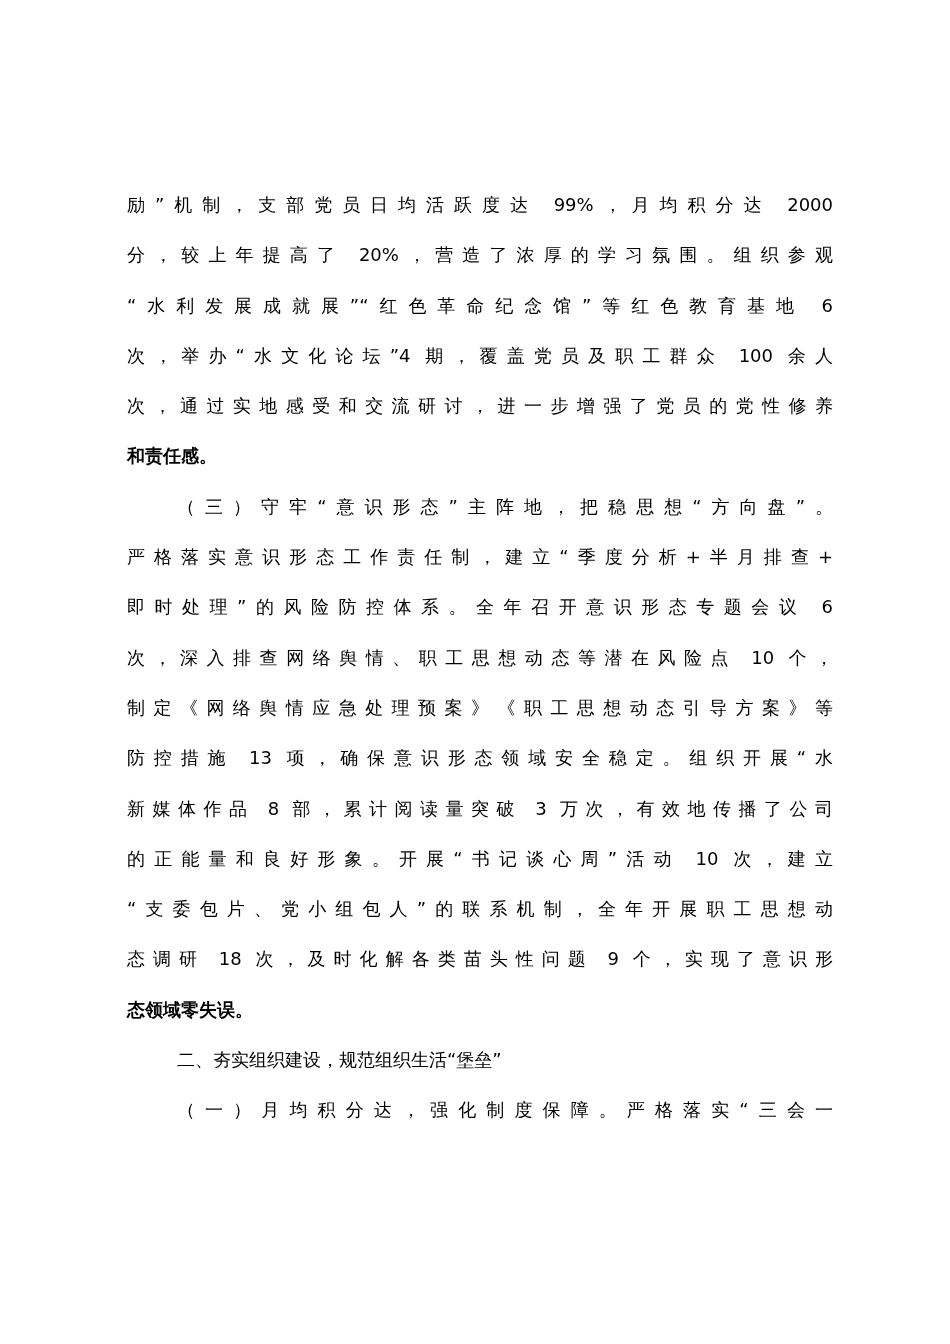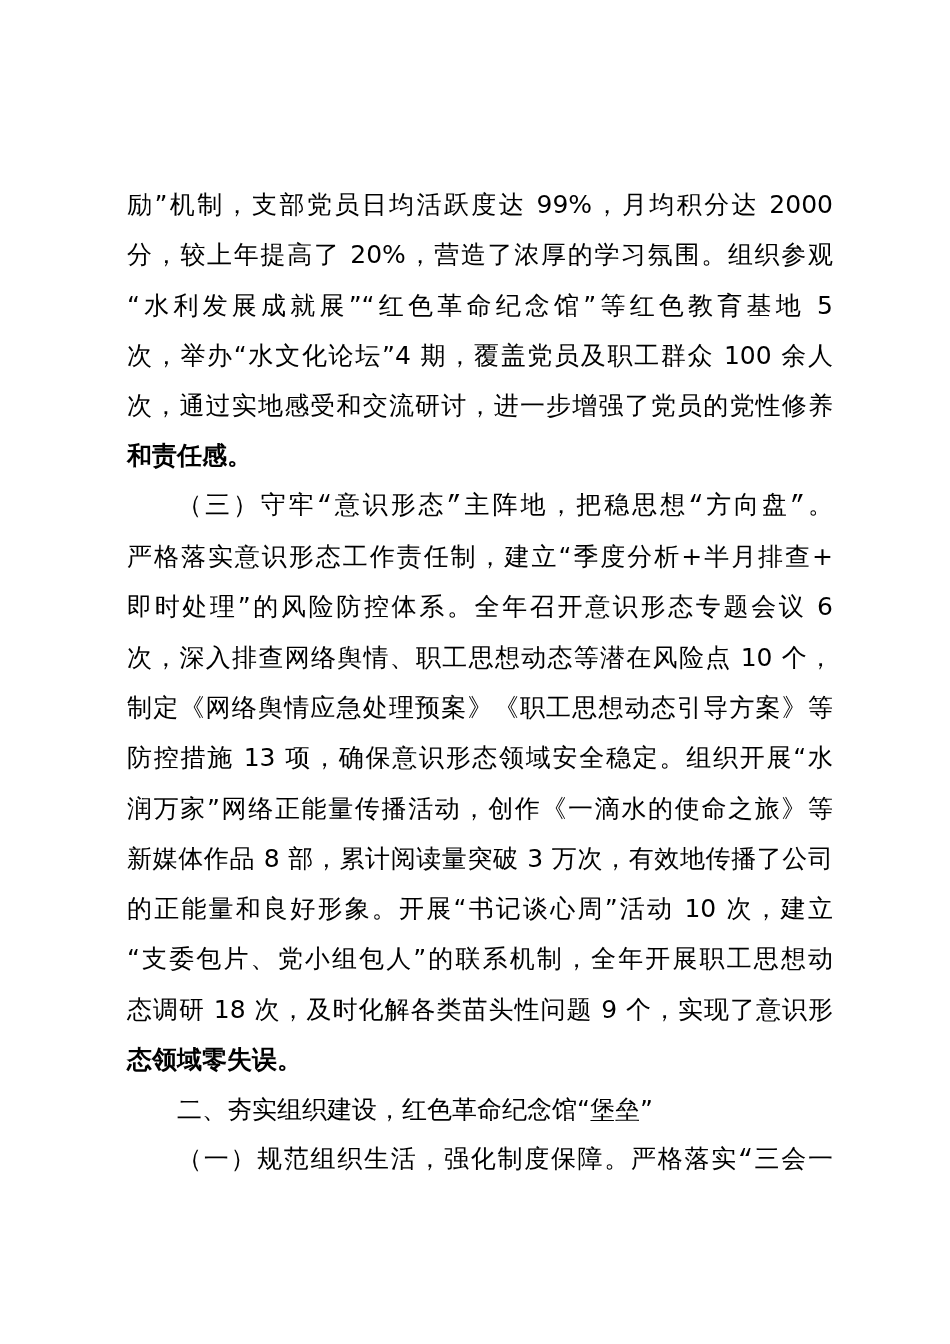--- a/index.html
+++ b/index.html
@@ -1,48 +1,47 @@
 <!DOCTYPE html>
 <html><head>
 <meta charset="utf-8">
 <style>
   html, body { margin: 0; padding: 0; background: #ffffff; }
   body { width: 950px; height: 1344px; position: relative; overflow: hidden; }
   .page { position: absolute; left: 127px; top: 180px; width: 706px; }
   .line {
     font-family: "DejaVu Sans", sans-serif;
-    font-size: 25px;
+    font-size: 18px;
     color: #000000;
     height: 50.3px;
     line-height: 50.3px;
     white-space: nowrap;
     text-align: justify;
     text-align-last: justify;
   }
   .line.last { text-align-last: left; font-weight: bold; }
-  .line.indent { padding-left: 50px; font-family: Liberation Mono, monospace; }
+  .line.indent { padding-left: 50px; }
   .line.heading { padding-left: 50px; text-align-last: left; }
 </style>
 </head>
 <body>
 
 <div class="page">
   <div class="line">励”机制，支部党员日均活跃度达 99%，月均积分达 2000</div>
   <div class="line">分，较上年提高了 20%，营造了浓厚的学习氛围。组织参观</div>
-  <div class="line">“水利发展成就展”“红色革命纪念馆”等红色教育基地 5</div>
+  <div class="line">“水利发展成就展”“红色革命纪念馆”等红色教育基地 6</div>
   <div class="line">次，举办“水文化论坛”4 期，覆盖党员及职工群众 100 余人</div>
   <div class="line">次，通过实地感受和交流研讨，进一步增强了党员的党性修养</div>
   <div class="line last">和责任感。</div>
   <div class="line indent">（三）守牢“意识形态”主阵地，把稳思想“方向盘”。</div>
   <div class="line">严格落实意识形态工作责任制，建立“季度分析+半月排查+</div>
   <div class="line">即时处理”的风险防控体系。全年召开意识形态专题会议 6</div>
   <div class="line">次，深入排查网络舆情、职工思想动态等潜在风险点 10 个，</div>
   <div class="line">制定《网络舆情应急处理预案》《职工思想动态引导方案》等</div>
   <div class="line">防控措施 13 项，确保意识形态领域安全稳定。组织开展“水</div>
-  <div class="line">润万家”网络正能量传播活动，创作《一滴水的使命之旅》等</div>
   <div class="line">新媒体作品 8 部，累计阅读量突破 3 万次，有效地传播了公司</div>
   <div class="line">的正能量和良好形象。开展“书记谈心周”活动 10 次，建立</div>
   <div class="line">“支委包片、党小组包人”的联系机制，全年开展职工思想动</div>
   <div class="line">态调研 18 次，及时化解各类苗头性问题 9 个，实现了意识形</div>
   <div class="line last">态领域零失误。</div>
-  <div class="line heading">二、夯实组织建设，红色革命纪念馆“堡垒”</div>
-  <div class="line indent">（一）规范组织生活，强化制度保障。严格落实“三会一</div>
+  <div class="line heading">二、夯实组织建设，规范组织生活“堡垒”</div>
+  <div class="line indent">（一）月均积分达，强化制度保障。严格落实“三会一</div>
 </div>
 
 </body></html>

